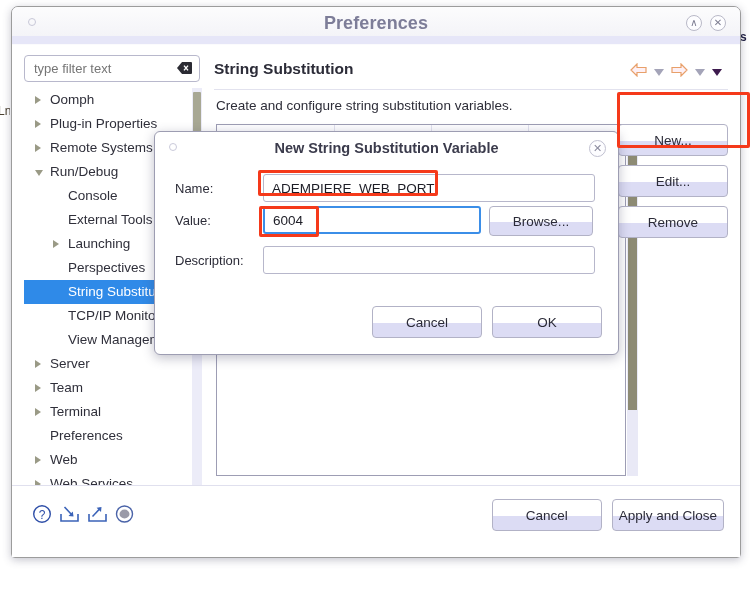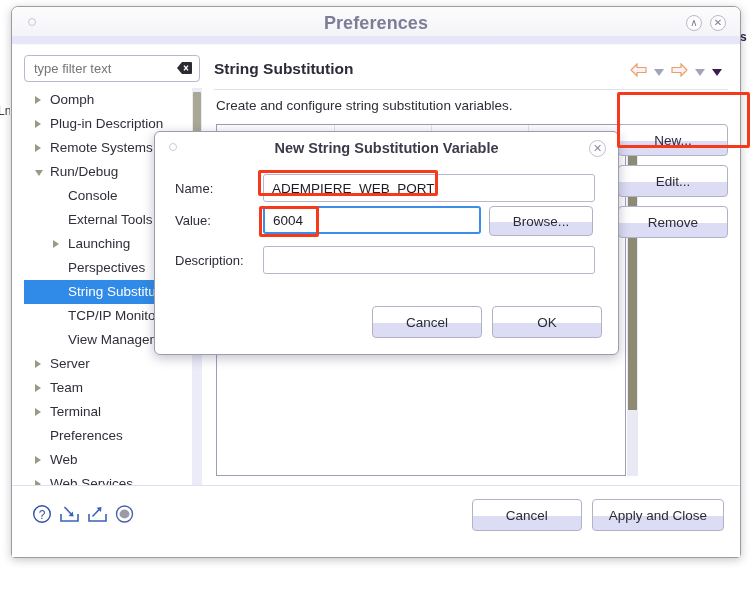--- a/index.html
+++ b/index.html
@@ -323,21 +323,21 @@
   }
   .bottom-icons .bi { cursor: pointer; }
   .bottom-btns {
     position: absolute;
     right: 16px; top: 13px;
     display: flex; gap: 10px;
   }
   .bbtn {
     height: 32px;
     min-width: 110px;
-    padding: 0 16px;
+    padding: 0 6px;
     border: 1px solid #b2b2c6;
     border-radius: 4px;
     background: linear-gradient(#ffffff 54%, #dcdcf4 54%, #dcdcf4 100%);
     font-size: 13.5px;
     color: #2b2b38;
     font-family: "Liberation Sans", sans-serif;
     cursor: pointer;
   }
 
   
@@ -446,21 +446,21 @@
           <span class="filter-clear">
             <svg width="15" height="14" viewBox="0 0 15 14">
               <path d="M5 1 H14 A1 1 0 0 1 15 2 V12 A1 1 0 0 1 14 13 H5 L0 7 Z" fill="#2b2b33"></path>
               <path d="M7 4.6 L11 9.4 M11 4.6 L7 9.4" stroke="#ffffff" stroke-width="1.4"></path>
             </svg>
           </span>
         </div>
 
         <div class="tree-scroll" id="tree-list">
             <div class="tree-item"><span class="arrow collapsed"></span><span>Oomph</span></div>
-            <div class="tree-item"><span class="arrow collapsed"></span><span>Plug-in Description</span></div>
+            <div class="tree-item"><span class="arrow collapsed"></span><span>Plug-in Properties</span></div>
             <div class="tree-item"><span class="arrow collapsed"></span><span>Remote Systems</span></div>
             <div class="tree-item"><span class="arrow expanded"></span><span>Run/Debug</span></div>
             <div class="tree-item lvl2"><span>Console</span></div>
             <div class="tree-item lvl2"><span>External Tools</span></div>
             <div class="tree-item lvl2"><span class="arrow collapsed"></span><span>Launching</span></div>
             <div class="tree-item lvl2"><span>Perspectives</span></div>
             <div class="tree-item lvl2 selected"><span>String Substitution</span></div>
             <div class="tree-item lvl2"><span>TCP/IP Monitor</span></div>
             <div class="tree-item lvl2"><span>View Management</span></div>
             <div class="tree-item"><span class="arrow collapsed"></span><span>Server</span></div>

